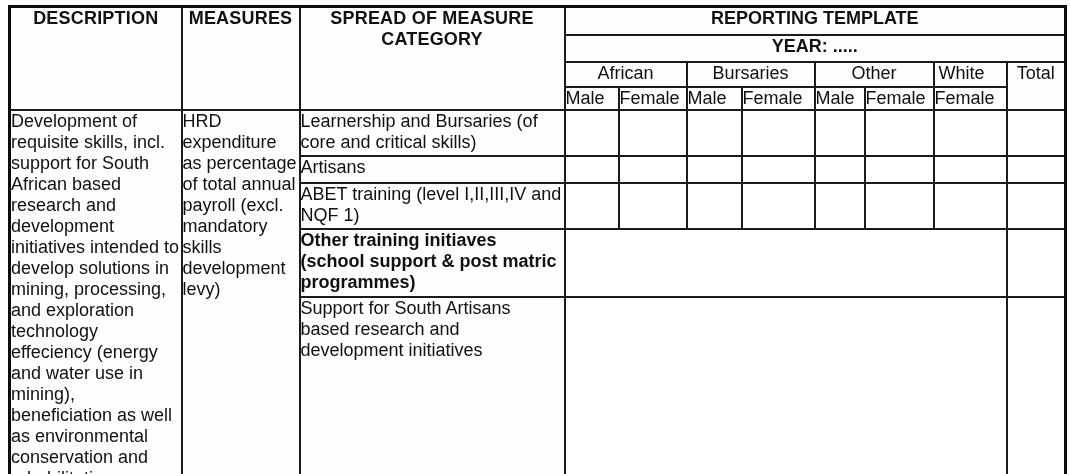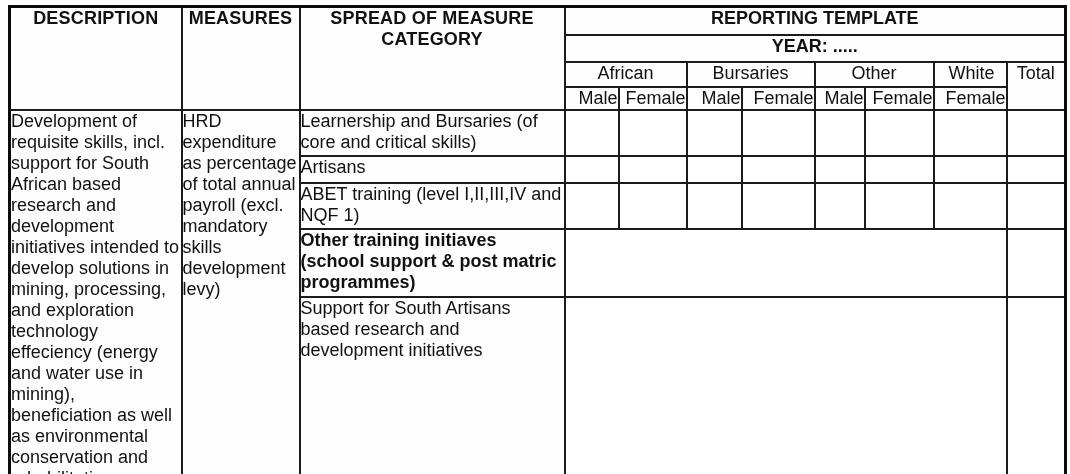--- a/index.html
+++ b/index.html
@@ -45,24 +45,24 @@
     vertical-align: middle;
     padding: 0;
   }
   td.group-cell {
     text-align: center;
     vertical-align: middle;
     font-size: 15px;
   }
   td.group-cell.left {
     text-align: left;
-    padding-left: 14px;
+    padding-left: 4px;
   }
   td.sub-cell {
-    text-align: right;
+    text-align: left;
     vertical-align: middle;
     font-size: 15px;
   }
   td.total-cell {
     text-align: center;
     vertical-align: middle;
     font-size: 15px;
   }
   
   td.desc-cell {

